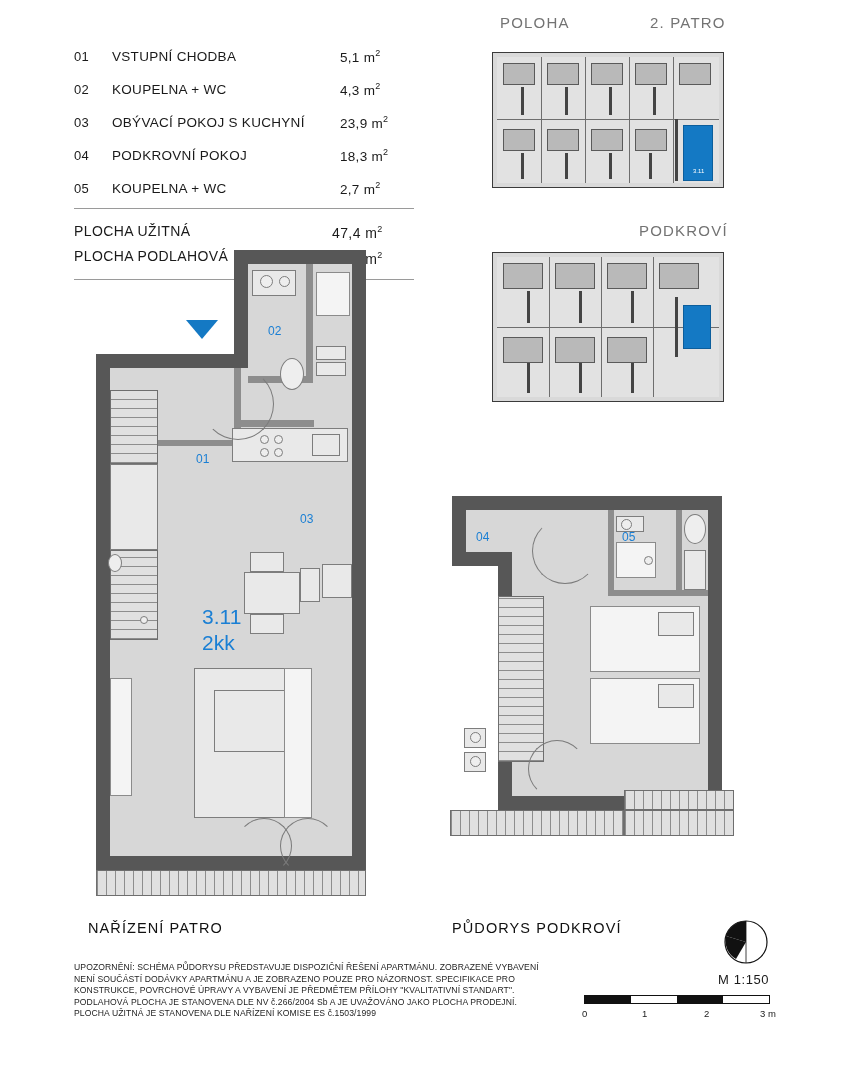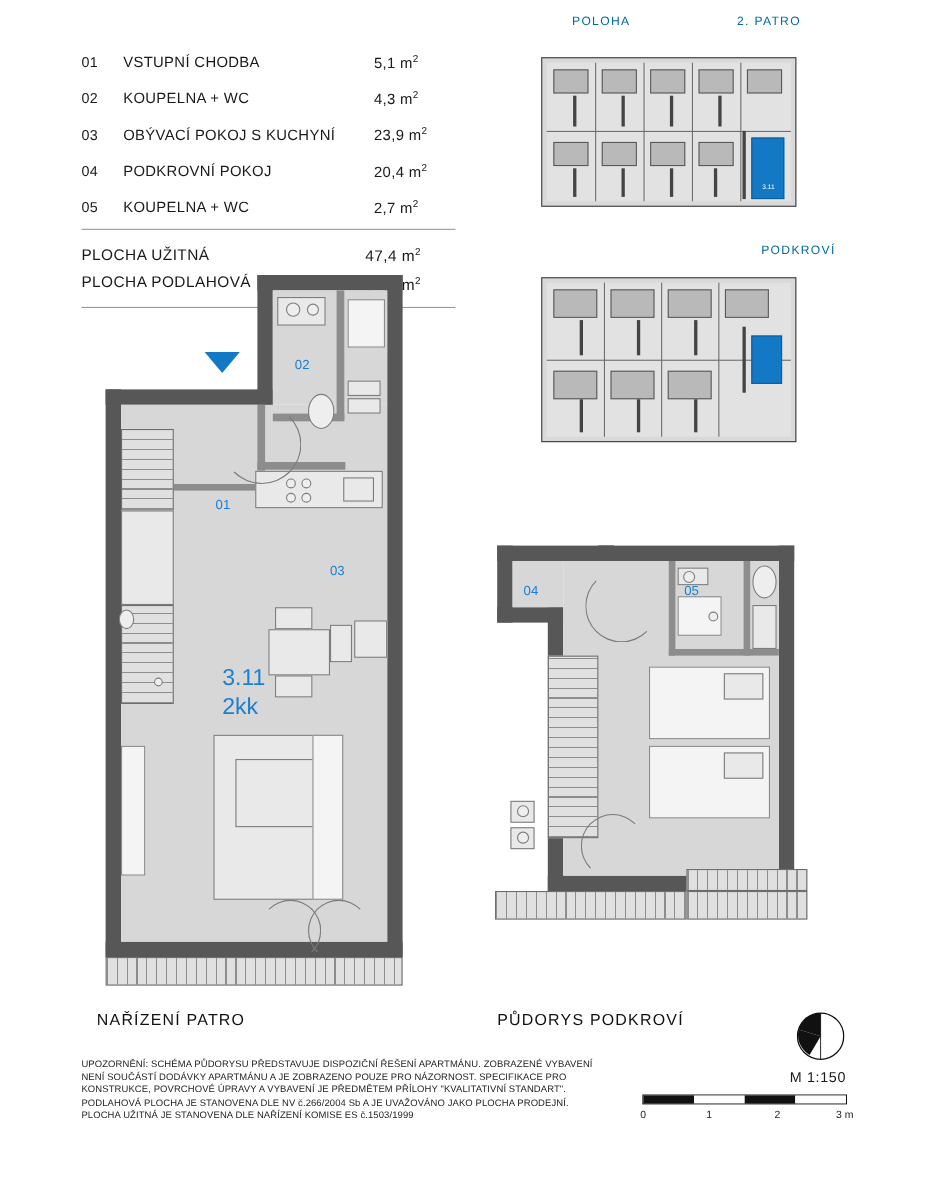--- a/index.html
+++ b/index.html
@@ -33,25 +33,25 @@
     border:none; border-top:1px solid #9a9a9a; margin:10px 0 0 0;
   }
   .tot-row { display:flex; align-items:center; font-size:14px; line-height:22px; letter-spacing:0.4px;}
   .tot-row .nm { width:258px; }
   .tot-row .ar { width:80px; }
   .tot-row .ar .sup { font-size:9px; vertical-align:super; }
   .note-small { font-size:10.5px; color:#333; margin-top:1px; letter-spacing:0.1px;}
 
   
   .loc-title {
-    position:absolute; font-size:11px; letter-spacing:1.2px; color:#0369a1;margin-left:20px;
+    position:absolute; font-size:15px; letter-spacing:1.2px; color:#737373;
   }
   #poloha-label { left:500px; top:14px; }
   #patro-label  { left:650px; top:14px; }
-  #podkrovi-label { left:672px; top:222px; }
+  #podkrovi-label { left:639px; top:222px; }
 
   .mini {
     position:absolute;
     background:#d9d9d9;
     border:1.5px solid #3b3b3b;
   }
   #mini-patro { left:492px; top:52px; width:232px; height:136px; }
   #mini-podkrovi { left:492px; top:252px; width:232px; height:150px; }
   .mini .inner {
     position:absolute; inset:4px;
@@ -143,21 +143,21 @@
       <span class="ar"><span>4,3</span>&nbsp;<span>m</span><span class="sup">2</span></span>
     </div>
     <div class="legend-row">
       <span class="num">03</span>
       <span class="nm">OBÝVACÍ POKOJ S KUCHYNÍ</span>
       <span class="ar"><span>23,9</span>&nbsp;<span>m</span><span class="sup">2</span></span>
     </div>
     <div class="legend-row">
       <span class="num">04</span>
       <span class="nm">PODKROVNÍ POKOJ</span>
-      <span class="ar"><span>20,4</span>&nbsp;<span>m</span><span class="sup">2</span></span>
+      <span class="ar"><span>18,3</span>&nbsp;<span>m</span><span class="sup">2</span></span>
     </div>
     <div class="legend-row">
       <span class="num">05</span>
       <span class="nm">KOUPELNA + WC</span>
       <span class="ar"><span>2,7</span>&nbsp;<span>m</span><span class="sup">2</span></span>
     </div>
 
     <hr class="sep">
 
     <div class="tot-row">

